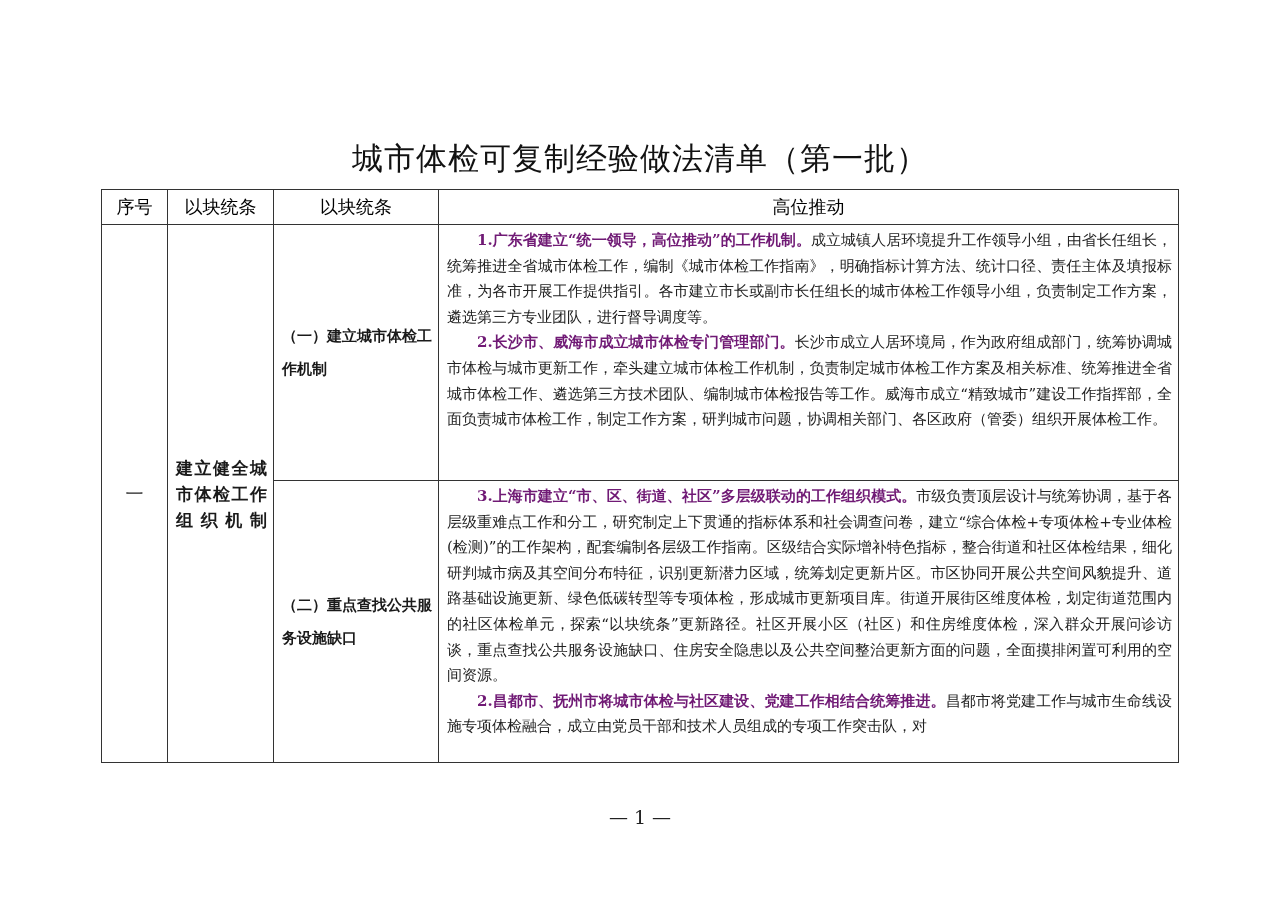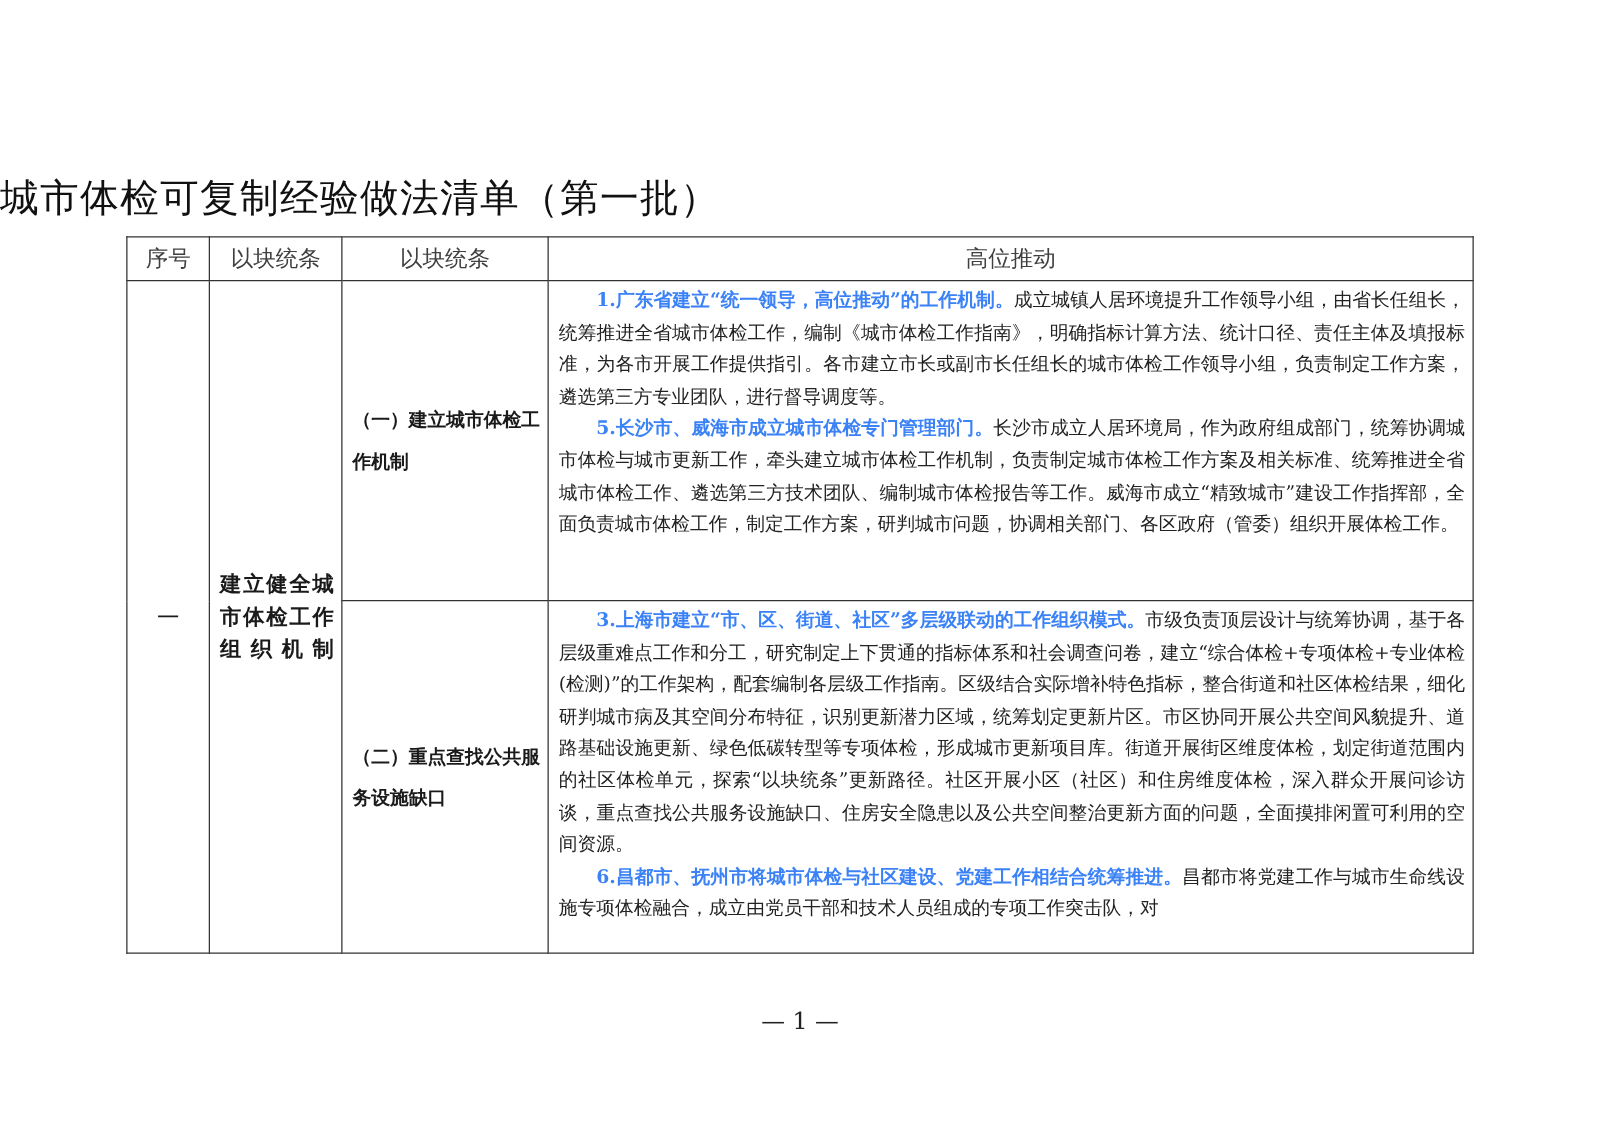--- a/index.html
+++ b/index.html
@@ -1,29 +1,29 @@
 <!DOCTYPE html>
 <html><head>
 <meta charset="utf-8">
 <style>
   html, body { margin:0; padding:0; background:#ffffff; }
   body { width:1280px; height:905px; position:relative; overflow:hidden; font-family:"DejaVu Sans", sans-serif; color:#1a1a1a; }
-  .title { position:absolute; left:0; top:138px; width:1280px; text-align:left; font-size:31px; letter-spacing:1px; color:#111; font-family:Liberation Serif, serif; }
+  .title { position:absolute; left:0; top:138px; width:1280px; text-align:center; font-size:31px; letter-spacing:1px; color:#111; font-family:Liberation Serif, serif; }
   table.doc { position:absolute; left:101px; top:189px; width:1078px; border-collapse:collapse; table-layout:fixed; }
   table.doc td, table.doc th { border:1px solid #333; padding:0; vertical-align:middle; }
-  table.doc th { height:34px; font-weight:normal; font-size:18px; text-align:center; font-family:Liberation Serif, serif; color:#404040; }
+  table.doc th { height:34px; font-weight:normal; font-size:18px; text-align:center; font-family:Liberation Serif, serif; color:#000000; }
   .col-seq { width:66px; }
   .col-policy { width:106px; }
   .col-measure { width:165px; }
   .seq { text-align:center; font-size:18px; font-family:"DejaVu Serif", serif; }
   .policy { font-size:17px; font-weight:bold; font-family:"DejaVu Serif", serif; padding:0 6px 0 8px !important; line-height:26px; text-align:justify; text-align-last:justify;margin-top:48px; }
   .measure { font-size:15px; font-weight:bold; font-family:"DejaVu Serif", serif; line-height:33px; padding:0 6px 0 8px !important; }
   .details { font-family:"DejaVu Serif", serif; font-size:15px; line-height:25.6px; padding:0 6px 0 8px !important; vertical-align:top !important; color:#222; text-align:justify; }
   .details p { margin:0; text-indent:2em; }
-  .details b { color:#3b82f6; }
+  .details b { color:#701a75; }
   .row1 { height:256px; }
   .row2 { height:282px; }
   .row2 .details { overflow:hidden; }
   .clip { height:281px; overflow:hidden; padding-top:3px; box-sizing:border-box; }
   .clip1 { height:255px; overflow:hidden; padding-top:3px; box-sizing:border-box; }
   .pagenum { position:absolute; left:0; top:806px; width:1280px; text-align:center; font-size:19px; font-family:"DejaVu Serif", serif; color:#222; }
 </style>
 </head>
 <body>
 
@@ -45,29 +45,29 @@
     </tr>
   </thead>
   <tbody>
     <tr class="row1">
       <td class="seq" rowspan="2">一</td>
       <td class="policy" rowspan="2">建立健全城市体检工作组织机制</td>
       <td class="measure">（一）建立城市体检工作机制</td>
       <td class="details">
         <div class="clip1">
           <p><b>1.广东省建立“统一领导，高位推动”的工作机制。</b><span>成立城镇人居环境提升工作领导小组，由省长任组长，统筹推进全省城市体检工作，编制《城市体检工作指南》，明确指标计算方法、统计口径、责任主体及填报标准，为各市开展工作提供指引。各市建立市长或副市长任组长的城市体检工作领导小组，负责制定工作方案，遴选第三方专业团队，进行督导调度等。</span></p>
-          <p><b>5.长沙市、威海市成立城市体检专门管理部门。</b><span>长沙市成立人居环境局，作为政府组成部门，统筹协调城市体检与城市更新工作，牵头建立城市体检工作机制，负责制定城市体检工作方案及相关标准、统筹推进全省城市体检工作、遴选第三方技术团队、编制城市体检报告等工作。威海市成立“精致城市”建设工作指挥部，全面负责城市体检工作，制定工作方案，研判城市问题，协调相关部门、各区政府（管委）组织开展体检工作。</span></p>
+          <p><b>2.长沙市、威海市成立城市体检专门管理部门。</b><span>长沙市成立人居环境局，作为政府组成部门，统筹协调城市体检与城市更新工作，牵头建立城市体检工作机制，负责制定城市体检工作方案及相关标准、统筹推进全省城市体检工作、遴选第三方技术团队、编制城市体检报告等工作。威海市成立“精致城市”建设工作指挥部，全面负责城市体检工作，制定工作方案，研判城市问题，协调相关部门、各区政府（管委）组织开展体检工作。</span></p>
         </div>
       </td>
     </tr>
     <tr class="row2">
       <td class="measure">（二）重点查找公共服务设施缺口</td>
       <td class="details">
         <div class="clip">
           <p><b>3.上海市建立“市、区、街道、社区”多层级联动的工作组织模式。</b><span>市级负责顶层设计与统筹协调，基于各层级重难点工作和分工，研究制定上下贯通的指标体系和社会调查问卷，建立“综合体检+专项体检+专业体检(检测)”的工作架构，配套编制各层级工作指南。区级结合实际增补特色指标，整合街道和社区体检结果，细化研判城市病及其空间分布特征，识别更新潜力区域，统筹划定更新片区。市区协同开展公共空间风貌提升、道路基础设施更新、绿色低碳转型等专项体检，形成城市更新项目库。街道开展街区维度体检，划定街道范围内的社区体检单元，探索“以块统条”更新路径。社区开展小区（社区）和住房维度体检，深入群众开展问诊访谈，重点查找公共服务设施缺口、住房安全隐患以及公共空间整治更新方面的问题，全面摸排闲置可利用的空间资源。</span></p>
-          <p><b>6.昌都市、抚州市将城市体检与社区建设、党建工作相结合统筹推进。</b><span>昌都市将党建工作与城市生命线设施专项体检融合，成立由党员干部和技术人员组成的专项工作突击队，对</span></p>
+          <p><b>2.昌都市、抚州市将城市体检与社区建设、党建工作相结合统筹推进。</b><span>昌都市将党建工作与城市生命线设施专项体检融合，成立由党员干部和技术人员组成的专项工作突击队，对</span></p>
         </div>
       </td>
     </tr>
   </tbody>
 </table>
 
 <div class="pagenum">— 1 —</div>
 
 </body></html>

